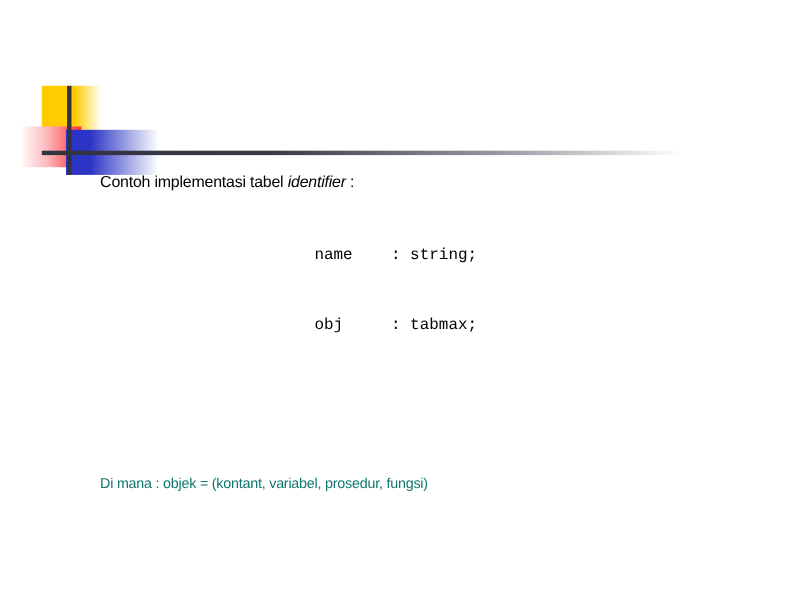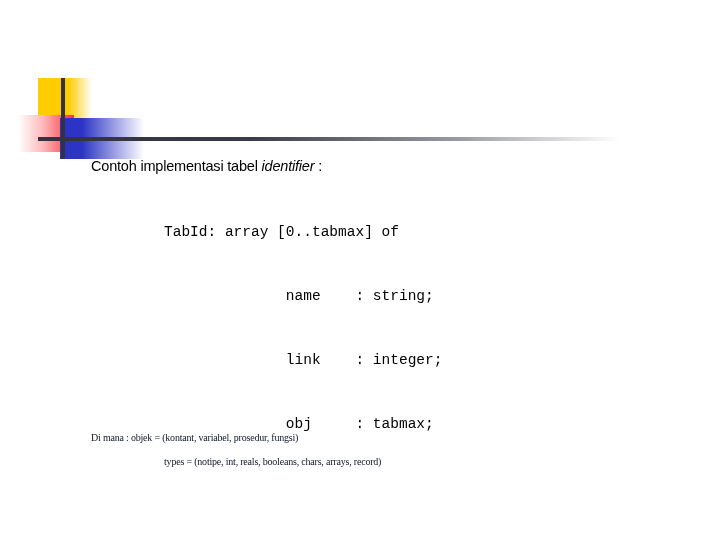--- a/index.html
+++ b/index.html
@@ -100,23 +100,23 @@
     line-height: 21.4px;
     color: #000000;
     white-space: pre;
   }
   .code-line {
     white-space: pre;
   }
 
   .note-line {
     position: absolute;
-    font-family: Liberation Serif, serif;
-    font-size: 10px;
-    color: #0f172a;
+    font-family: Liberation Sans, sans-serif;
+    font-size: 13px;
+    color: #0f766e;
     white-space: pre;
     letter-spacing: -0.2px;
   }
   .note-1 { left: 58px;  top: 432px; }
   .note-2 { left: 131px; top: 456px; }
 </style>
 </head>
 <body>
 
 <div id="slide">
@@ -127,29 +127,26 @@
     <div class="blk-blue"></div>
     <div class="rule-vertical"></div>
     <div class="rule-horizontal"></div>
   </div>
 
   <div id="content">
 
     <div class="title-line"><span>Contoh implementasi tabel </span><span class="ital">identifier</span><span> :</span></div>
 
     <div class="code-block">
-      <div class="code-line">TabId: array [0..tabmax] of</div>
       <div class="code-line">              name    : string;</div>
-      <div class="code-line">              link    : integer;</div>
       <div class="code-line">              obj     : tabmax;</div>
       
       
       
       
       
       
     </div>
 
     <div class="note-line note-1">Di mana : objek = (kontant, variabel, prosedur, fungsi)</div>
-    <div class="note-line note-2">types = (notipe, int, reals, booleans, chars, arrays, record)</div>
 
   </div>
 </div>
 
 </body></html>

